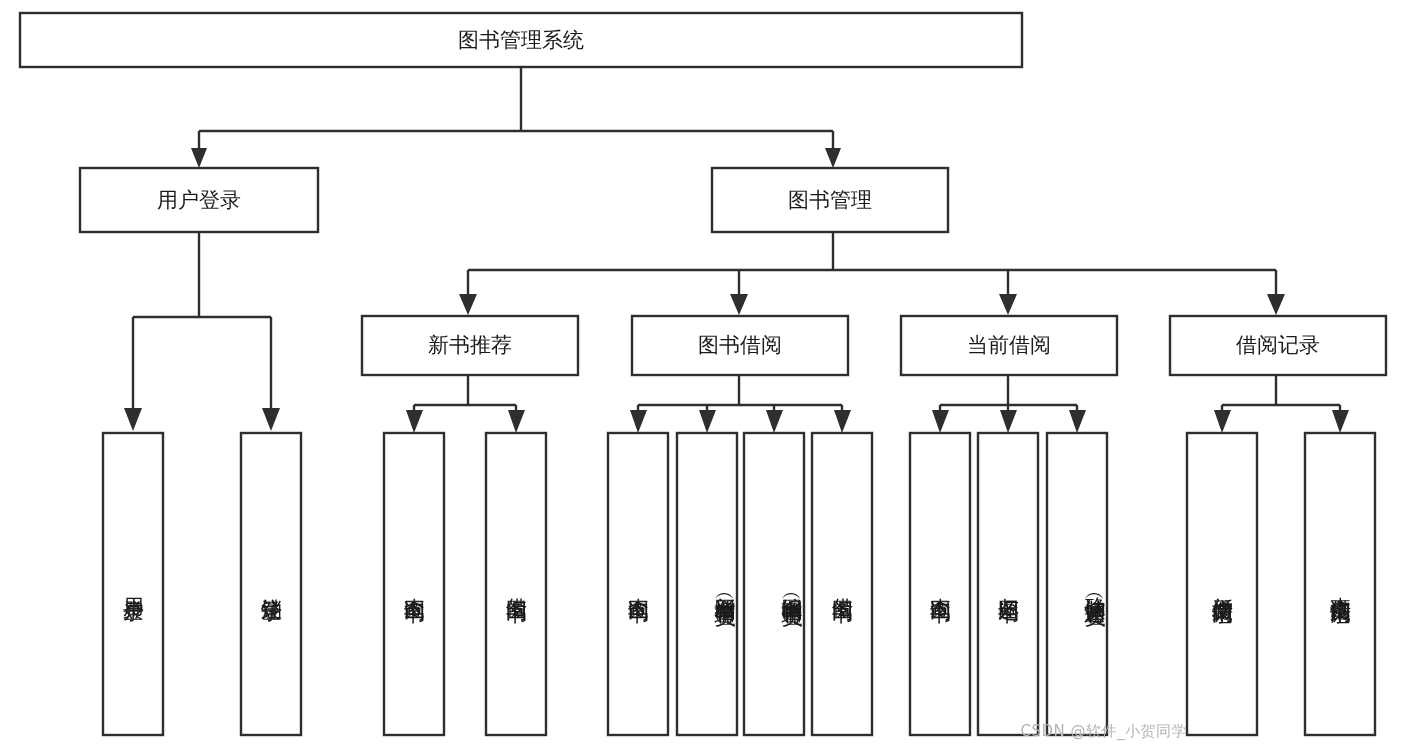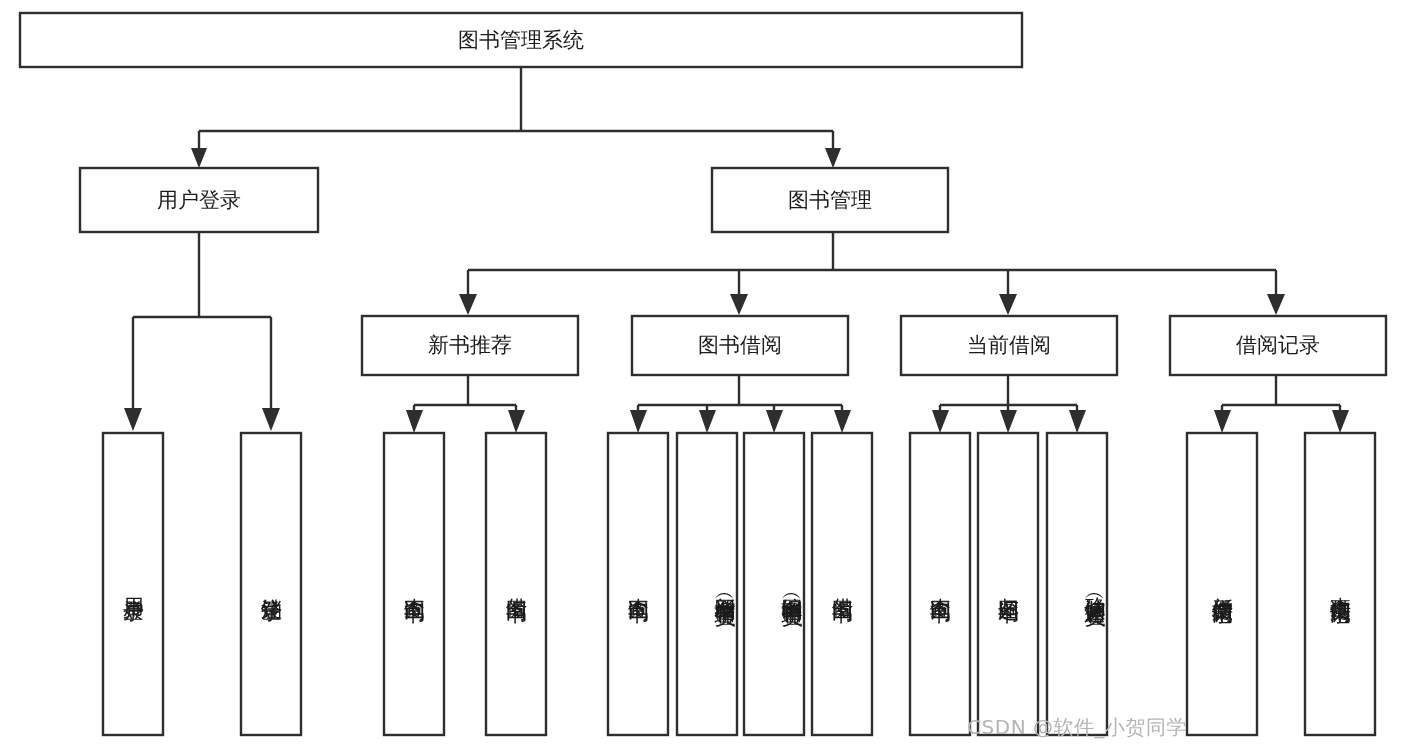--- a/index.html
+++ b/index.html
@@ -62,21 +62,21 @@
     letter-spacing: 1.5px;
     color: #1b1b1b;
     white-space: nowrap;
     pointer-events: none;
   }
   .watermark {
     position: absolute;
     right: 8px;
     bottom: 6px;
     font-family: "DejaVu Sans", "Liberation Sans", sans-serif;
-    font-size: 20px;
+    font-size: 15px;
     color: #b4b4b4;
     letter-spacing: 0.5px;
     user-select: none;
     margin-left: 33px;
   }
 </style>
 </head>
 <body>
 
 <div id="diagram-root">

